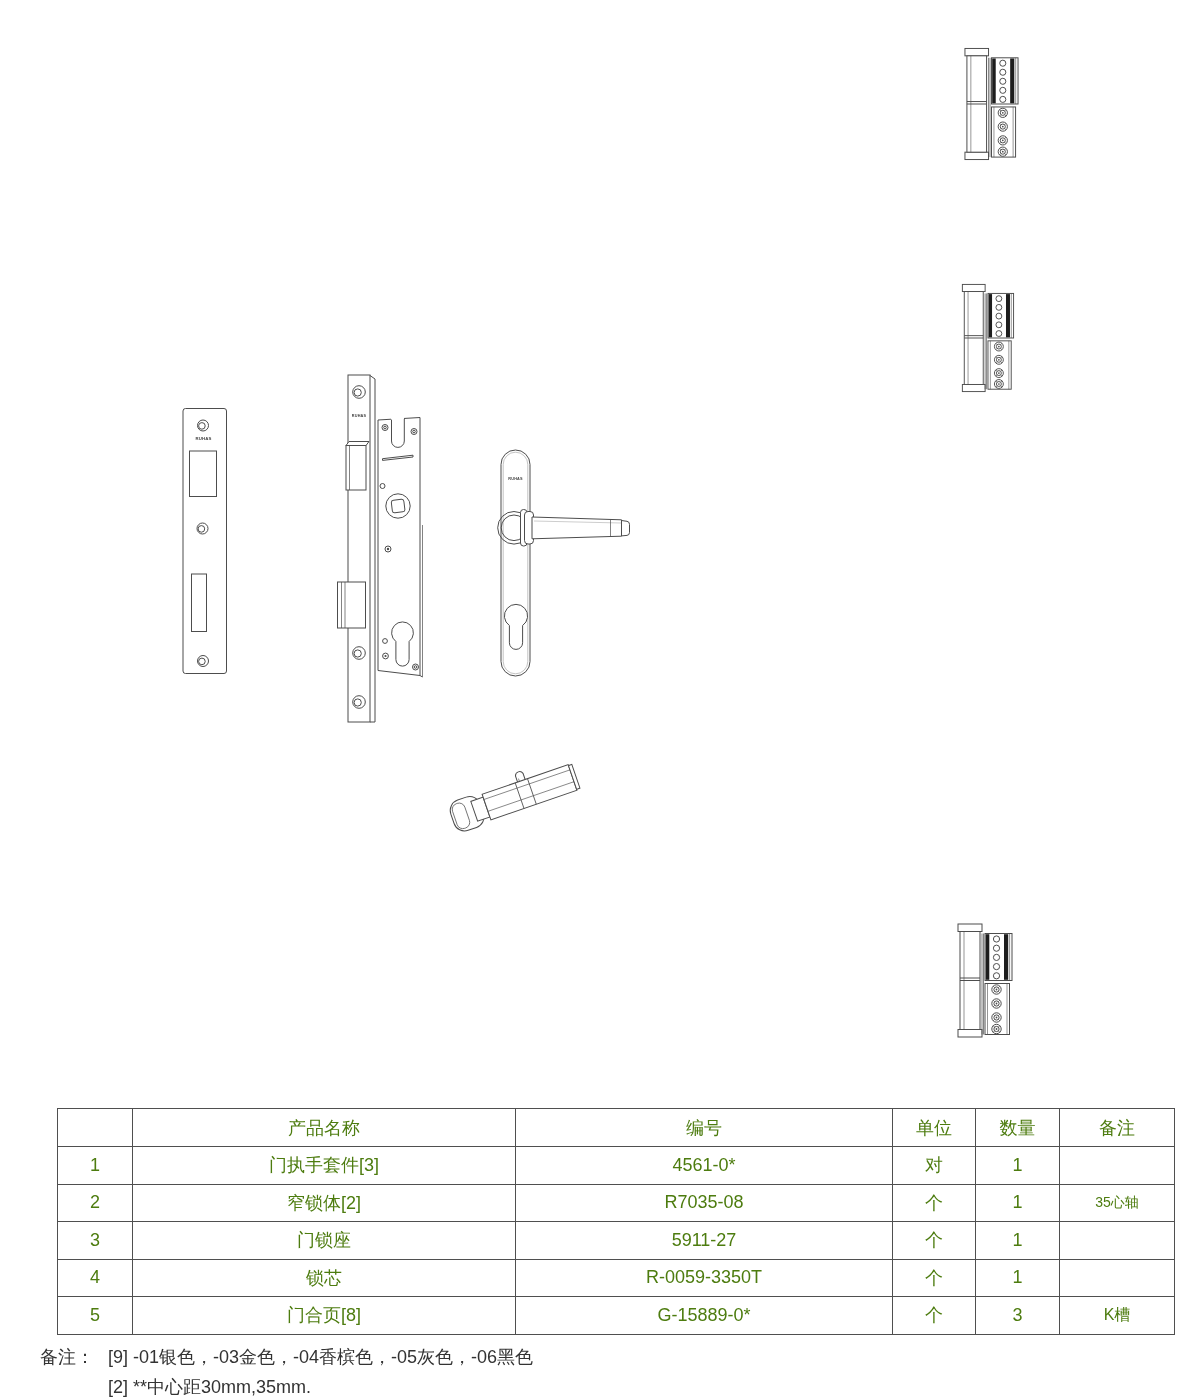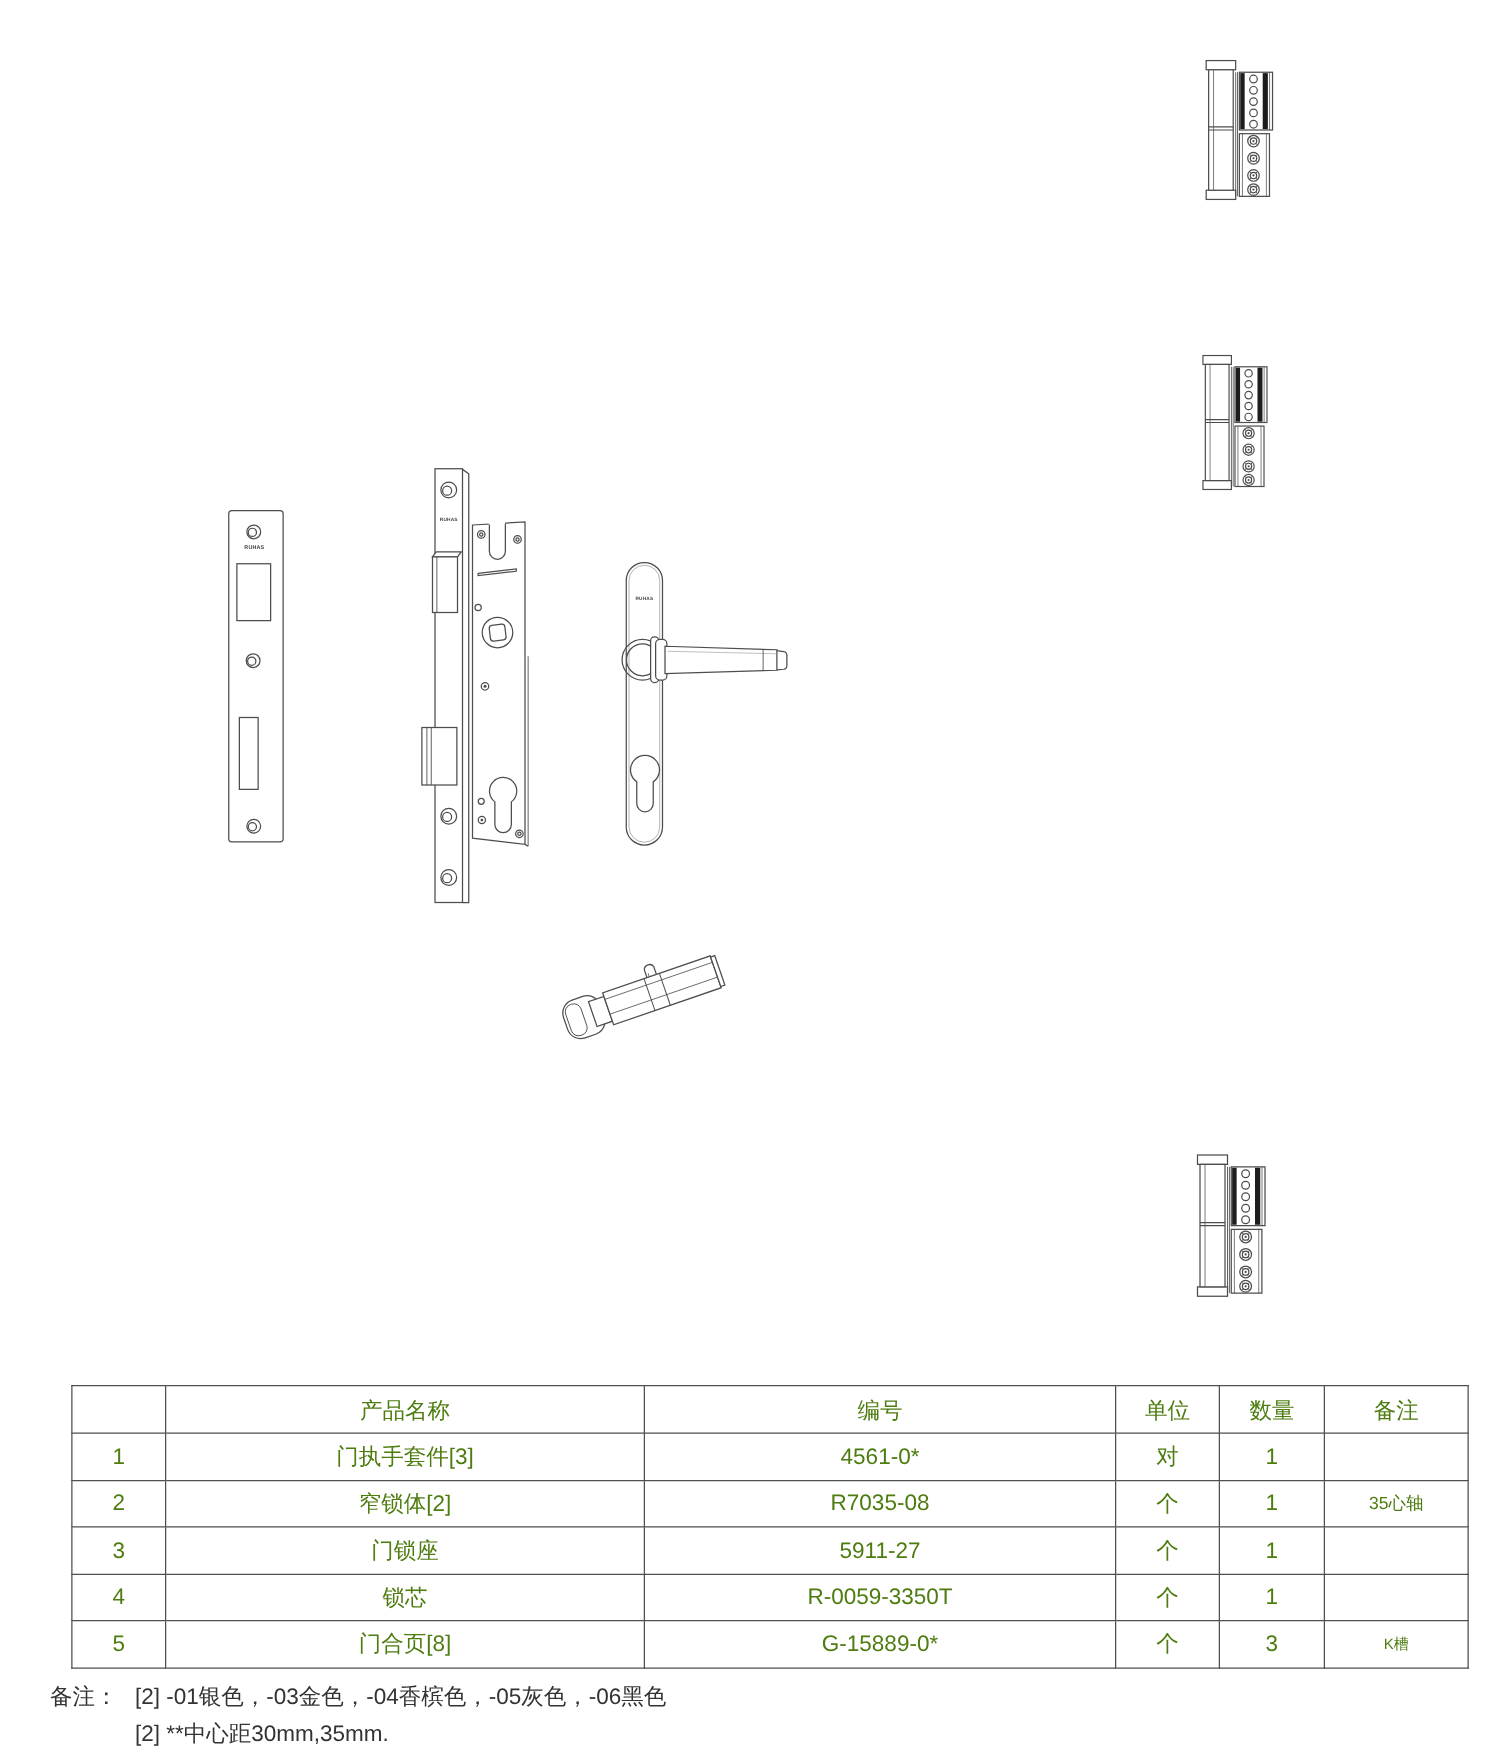--- a/index.html
+++ b/index.html
@@ -10,21 +10,21 @@
   .brand{font-family:"Liberation Sans","DejaVu Sans",sans-serif;font-size:4.3px;font-weight:bold;
          fill:#3f3f3f;stroke:none;text-anchor:middle;letter-spacing:.15px;}
   
   #bom{position:absolute;left:40px;top:1108px;border-collapse:collapse;table-layout:fixed;
        width:1117px;font-size:18px;color:#4d7c0f;margin-left:17px;}
   #bom th,#bom td{border:1px solid #4f4f4f;text-align:center;vertical-align:middle;
        padding:0;font-weight:normal;overflow:hidden;white-space:nowrap;}
   #bom thead tr{height:38px;}
   #bom tbody tr{height:37.5px;}
   #bom tbody tr:nth-child(2) td:nth-child(6){font-size:14px;}
-  #bom tbody tr:nth-child(5) td:nth-child(6){font-size:12px;}
+  #bom tbody tr:nth-child(5) td:nth-child(6){font-size:16px;}
   
   #notes{position:absolute;left:40px;top:1342px;display:flex;align-items:flex-start;
          font-size:18px;line-height:30px;color:#333;}
   #notes .lbl{flex:0 0 auto;margin-right:14px;}
   #notes .lines div{white-space:nowrap;}
 </style>
 </head>
 <body>
 
 <div id="page">
@@ -236,18 +236,18 @@
         <td>个</td>
         <td>3</td>
         <td>K槽</td>
       </tr>
     </tbody>
   </table>
 
   <div id="notes">
     <span class="lbl">备注：</span>
     <div class="lines">
-      <div>[2] -01银色，-03金色，-04香槟色，-05灰色，-06黑色</div>
+      <div>[9] -01银色，-03金色，-04香槟色，-05灰色，-06黑色</div>
       <div>[2] **中心距30mm,35mm.</div>
     </div>
   </div>
 
 </div>
 
 </body></html>

